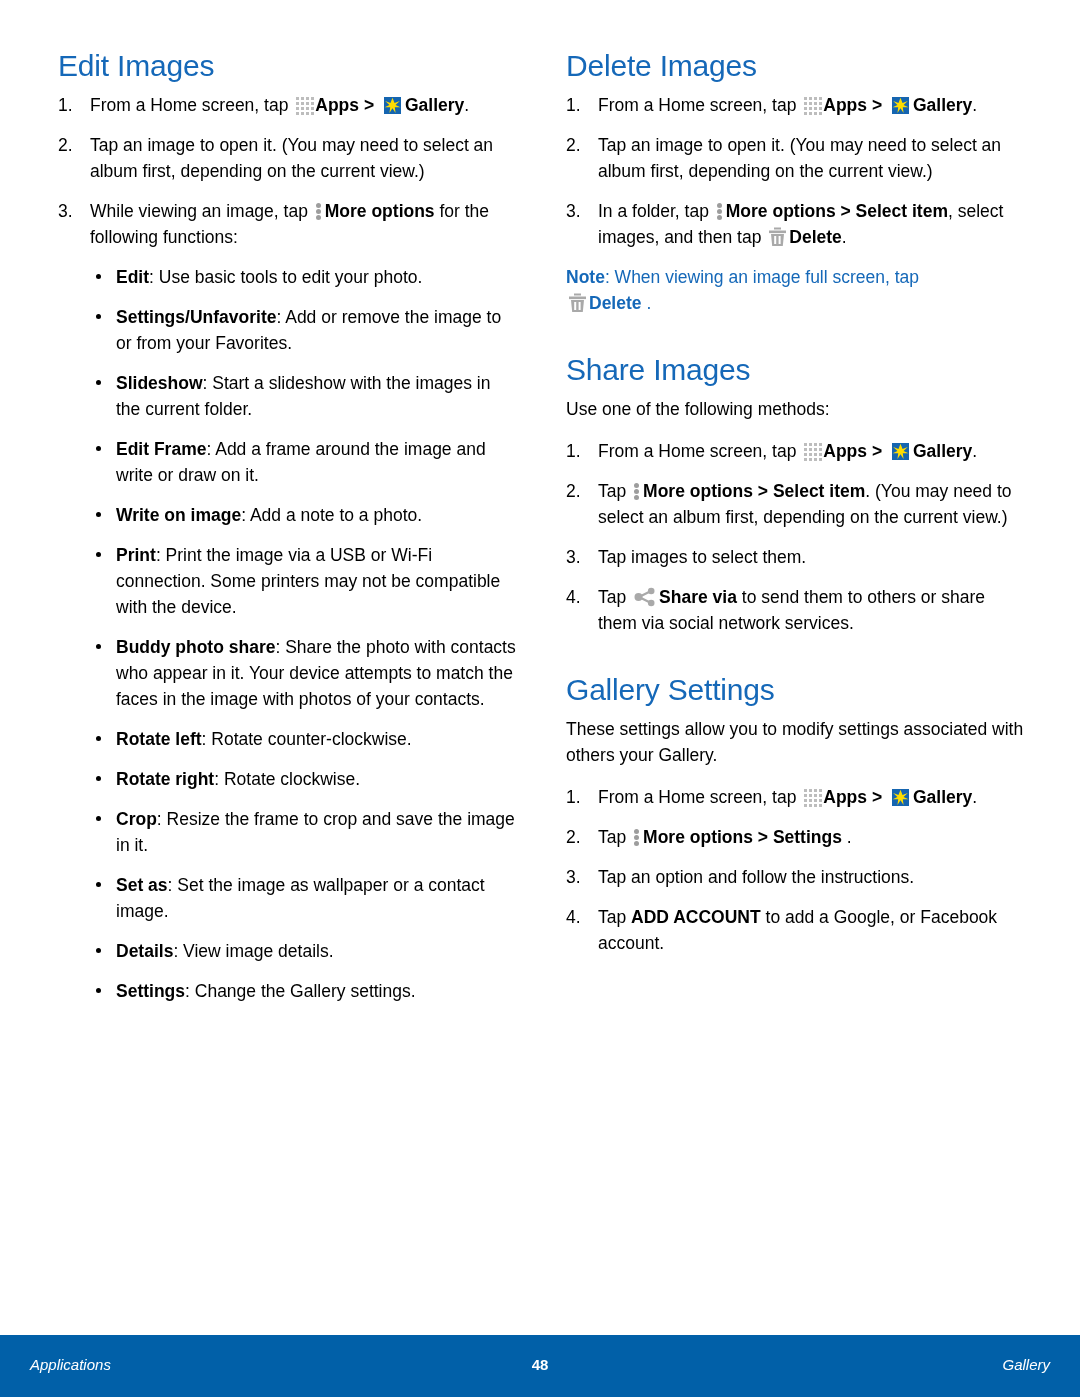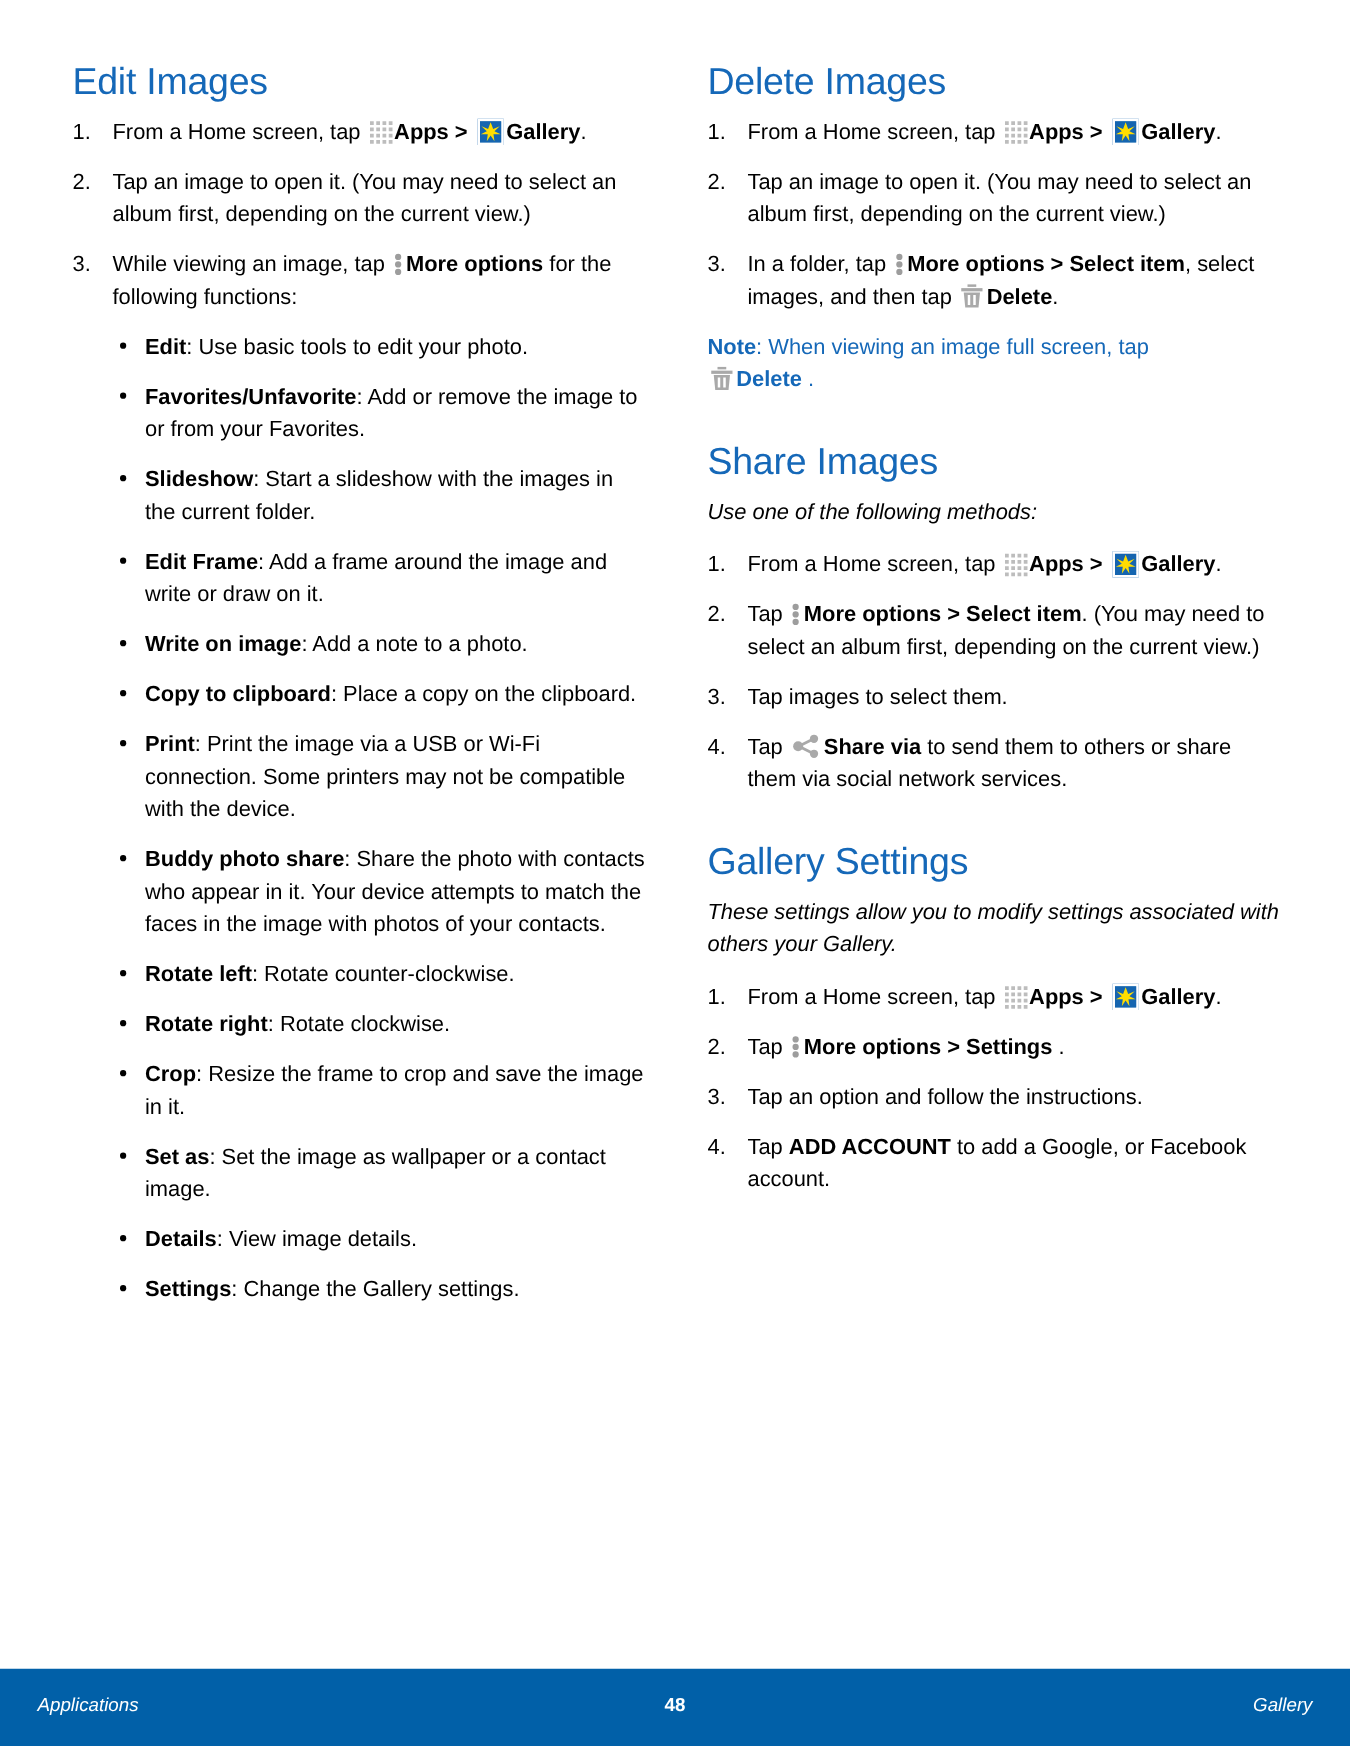--- a/index.html
+++ b/index.html
@@ -72,21 +72,20 @@
     width: 5px;
     height: 5px;
     border-radius: 50%;
     background: #000;
   }
 
   .para {
     font-size: 17.5px;
     line-height: 26px;
     margin: 0 0 16px 0;
-    font-style: italic;
   }
   .note {
     color: #1568b8;
     font-size: 17.5px;
     line-height: 26px;
     margin: 12px 0 0 0;
   }
   b { font-weight: bold; }
 
   
@@ -195,25 +194,24 @@
 
     <div class="step">
       <span class="num">2.</span><span>Tap an image to open it. (You may need to select an album first, depending on the current view.)</span>
     </div>
 
     <div class="step">
       <span class="num">3.</span><span>While viewing an image, tap </span><span class="icn icon-more"><i></i><i></i><i></i></span><b>More options</b><span> for the following functions:</span>
     </div>
 
     <div class="bullet"><span class="dot"></span><b>Edit</b><span>: Use basic tools to edit your photo.</span></div>
-    <div class="bullet"><span class="dot"></span><b>Favorites/Unfavorite</b><span>: Add or remove the image to or from your Favorites.</span></div>
+    <div class="bullet"><span class="dot"></span><b>Settings/Unfavorite</b><span>: Add or remove the image to or from your Favorites.</span></div>
     <div class="bullet"><span class="dot"></span><b>Slideshow</b><span>: Start a slideshow with the images in the current folder.</span></div>
     <div class="bullet"><span class="dot"></span><b>Edit Frame</b><span>: Add a frame around the image and write or draw on it.</span></div>
     <div class="bullet"><span class="dot"></span><b>Write on image</b><span>: Add a note to a photo.</span></div>
-    <div class="bullet"><span class="dot"></span><b>Copy to clipboard</b><span>: Place a copy on the clipboard.</span></div>
     <div class="bullet"><span class="dot"></span><b>Print</b><span>: Print the image via a USB or Wi-Fi connection. Some printers may not be compatible with the device.</span></div>
     <div class="bullet"><span class="dot"></span><b>Buddy photo share</b><span>: Share the photo with contacts who appear in it. Your device attempts to match the faces in the image with photos of your contacts.</span></div>
     <div class="bullet"><span class="dot"></span><b>Rotate left</b><span>: Rotate counter-clockwise.</span></div>
     <div class="bullet"><span class="dot"></span><b>Rotate right</b><span>: Rotate clockwise.</span></div>
     <div class="bullet"><span class="dot"></span><b>Crop</b><span>: Resize the frame to crop and save the image in it.</span></div>
     <div class="bullet"><span class="dot"></span><b>Set as</b><span>: Set the image as wallpaper or a contact image.</span></div>
     <div class="bullet"><span class="dot"></span><b>Details</b><span>: View image details.</span></div>
     <div class="bullet"><span class="dot"></span><b>Settings</b><span>: Change the Gallery settings.</span></div>
 
   </div>

